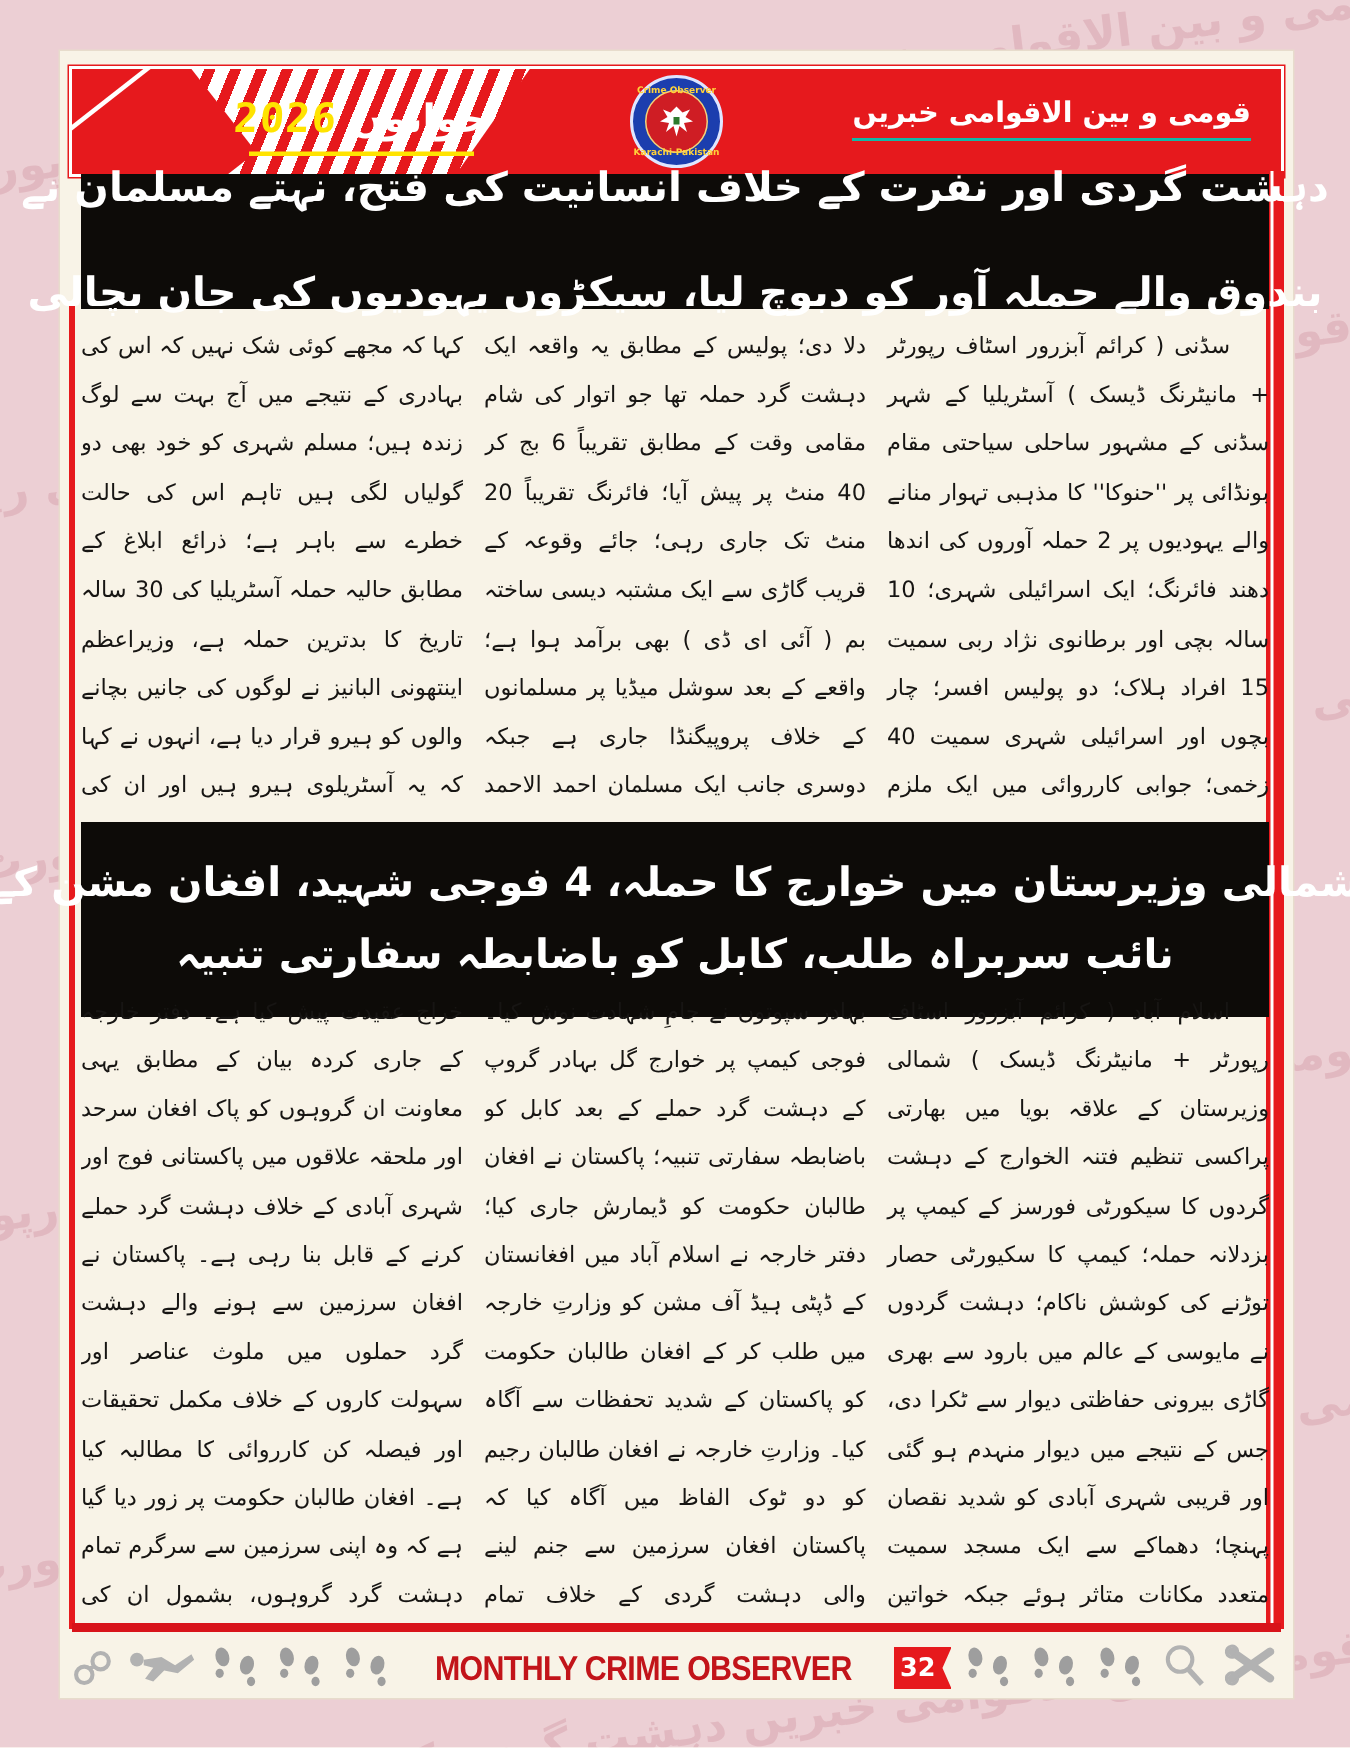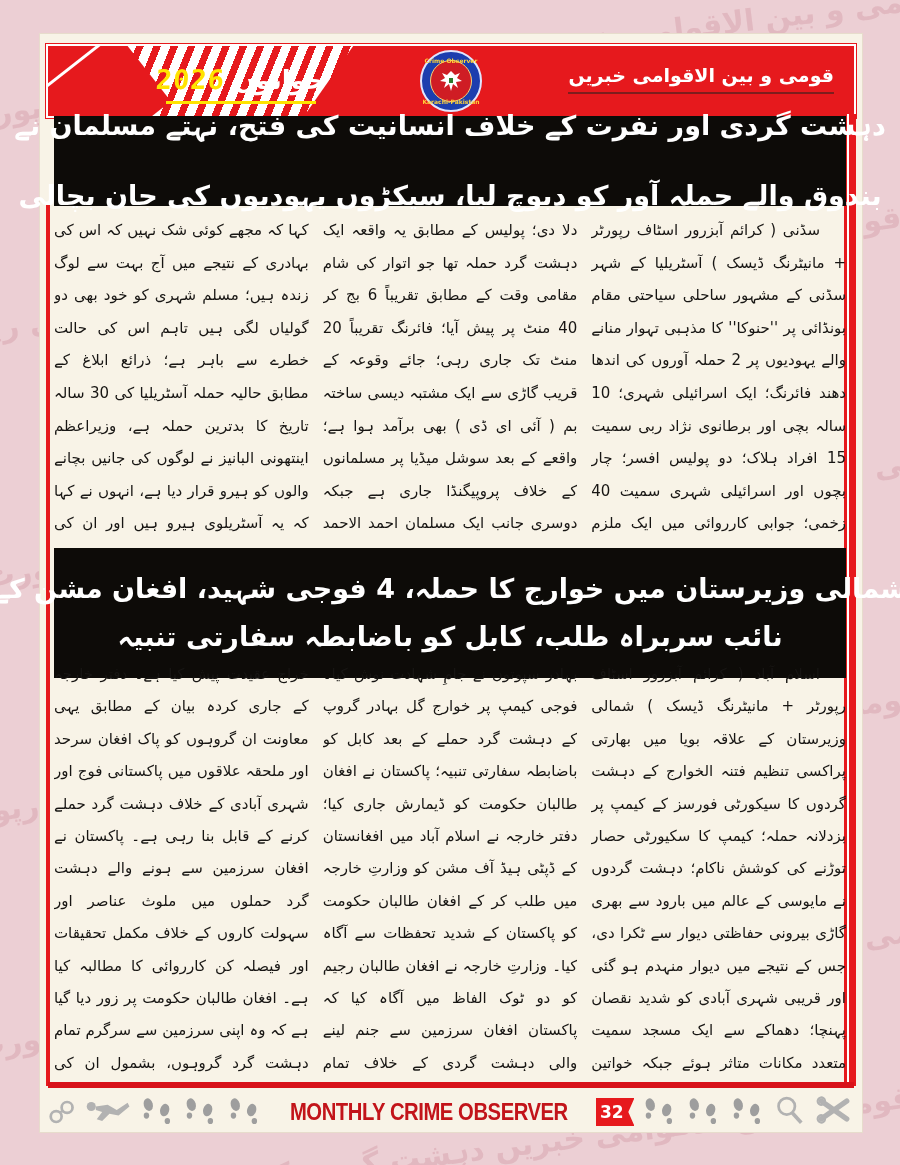--- a/index.html
+++ b/index.html
@@ -33,21 +33,21 @@
          width:62px; height:62px; border-radius:50%;
          background:#1c3eae; border:2px solid #dfe6ff;
          display:flex; align-items:center; justify-content:center; }
   .logo-inner{ width:42px; height:42px; border-radius:50%; background:#cf1d24;
          border:1px solid #f3d27a; display:flex; align-items:center; justify-content:center; }
   .logo-top, .logo-bottom{ position:absolute; left:0; right:0; text-align:center;
          color:#ffd23a; font-size:6px; font-weight:bold; }
   .logo-top{ top:5px; } .logo-bottom{ bottom:5px; }
   .section-title{ position:absolute; right:20px; top:18px; color:#ffffff;
          font-size:19px; font-weight:bold; direction:rtl;
-         border-bottom:2px solid #7f1d1d; padding-bottom:6px; }
+         border-bottom:2px solid #14b8a6; padding-bottom:6px; }
 
   
   .rail-right{ position:absolute; right:6px; top:80px; bottom:46px; width:9px;
          background:#e6191d; border-left:2px solid #ffffff; box-shadow:-3px 0 0 #e6191d; }
   .rail-left{ position:absolute; left:6px; top:170px; bottom:46px; width:4px; background:#e6191d; }
 
   
   .bar{ position:absolute; left:14px; right:16px; background:#0d0b08;
         display:flex; flex-direction:column; align-items:center; justify-content:center; }
   .bar-1{ top:82px; height:90px;gap:28px; }

